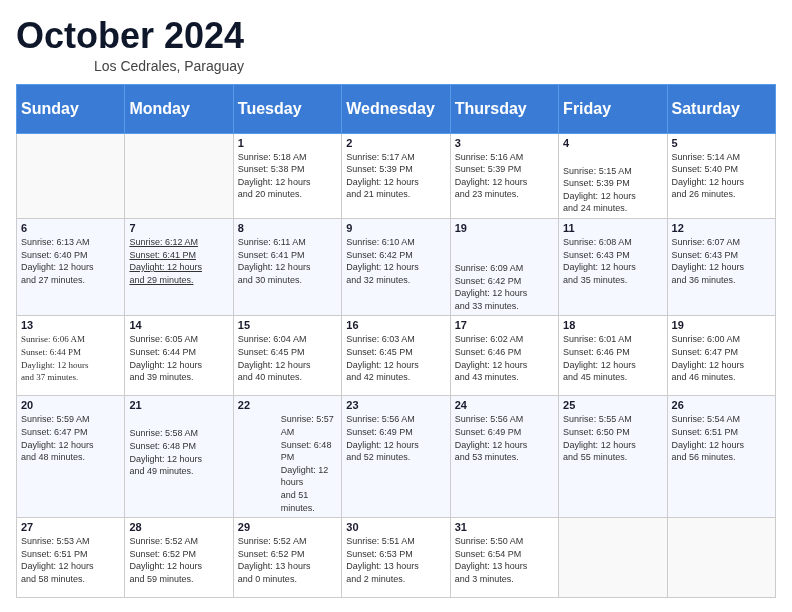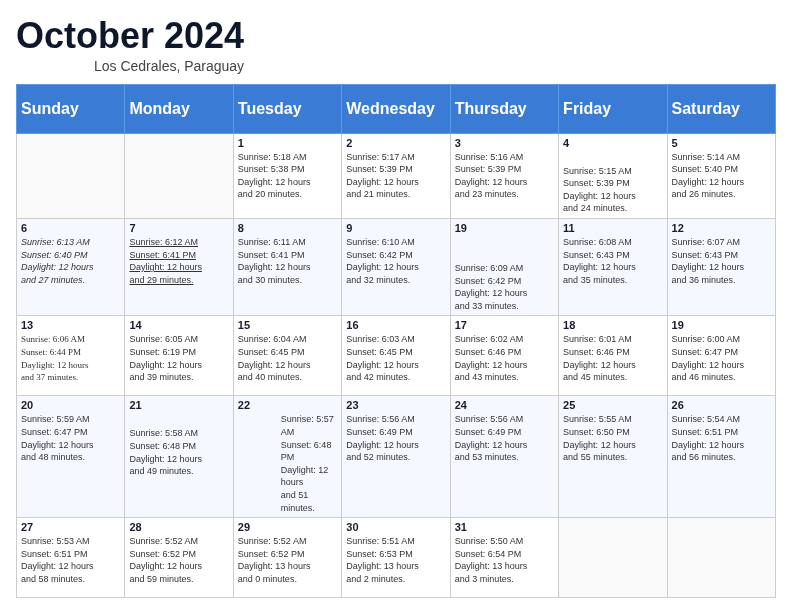--- a/index.html
+++ b/index.html
@@ -160,21 +160,21 @@
             <span class="day-num">5</span>
             <div class="day-info" style="white-space: pre-line;">Sunrise: 5:14 AM
 Sunset: 5:40 PM
 Daylight: 12 hours
 and 26 minutes.</div>
           </td>
         </tr>
         <tr class="row-alt">
           <td>
             <span class="day-num">6</span>
-            <div class="day-info" style="white-space: pre-line; font-style: italic;">Sunrise: 6:13 AM
+            <div class="day-info" style="white-space: pre-line;">Sunrise: 6:13 AM
 Sunset: 6:40 PM
 Daylight: 12 hours
 and 27 minutes.</div>
           </td>
           <td>
             <span class="day-num">7</span>
             <div class="day-info" style="white-space: pre-line; text-decoration: underline;">Sunrise: 6:12 AM
 Sunset: 6:41 PM
 Daylight: 12 hours
 and 29 minutes.</div>
@@ -219,21 +219,21 @@
           <td>
             <span class="day-num">13</span>
             <div class="day-info" style="white-space: pre-line; font-family: Liberation Serif, serif;">Sunrise: 6:06 AM
 Sunset: 6:44 PM
 Daylight: 12 hours
 and 37 minutes.</div>
           </td>
           <td>
             <span class="day-num">14</span>
             <div class="day-info" style="white-space: pre-line;">Sunrise: 6:05 AM
-Sunset: 6:19 PM
+Sunset: 6:44 PM
 Daylight: 12 hours
 and 39 minutes.</div>
           </td>
           <td>
             <span class="day-num">15</span>
             <div class="day-info" style="white-space: pre-line;">Sunrise: 6:04 AM
 Sunset: 6:45 PM
 Daylight: 12 hours
 and 40 minutes.</div>
           </td>

